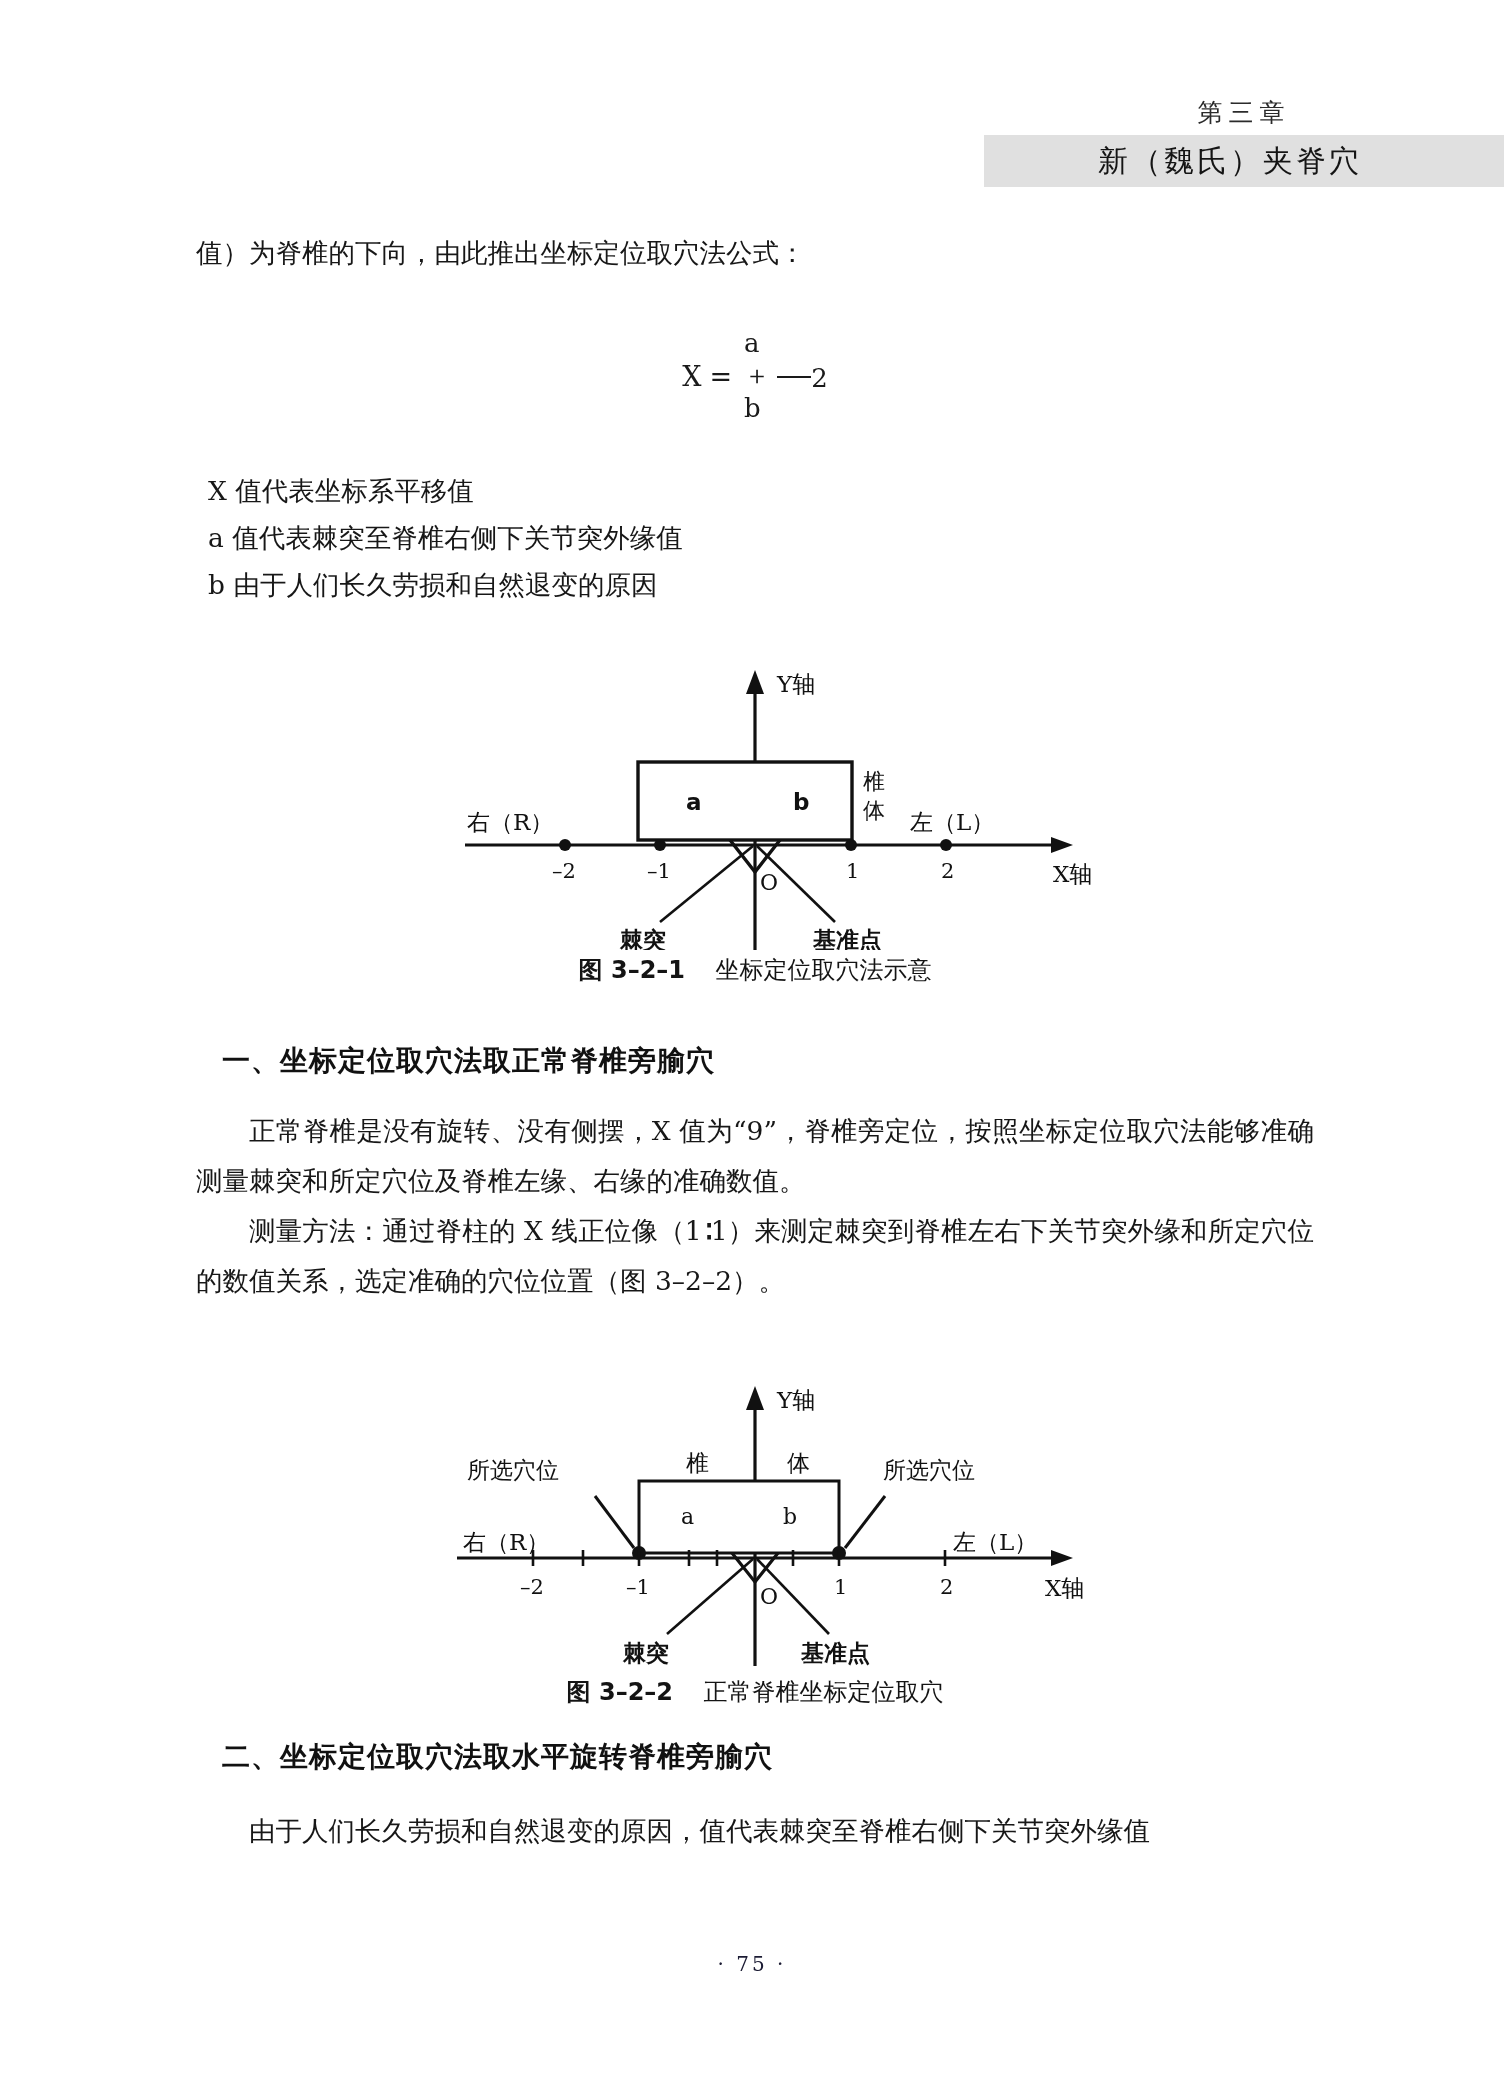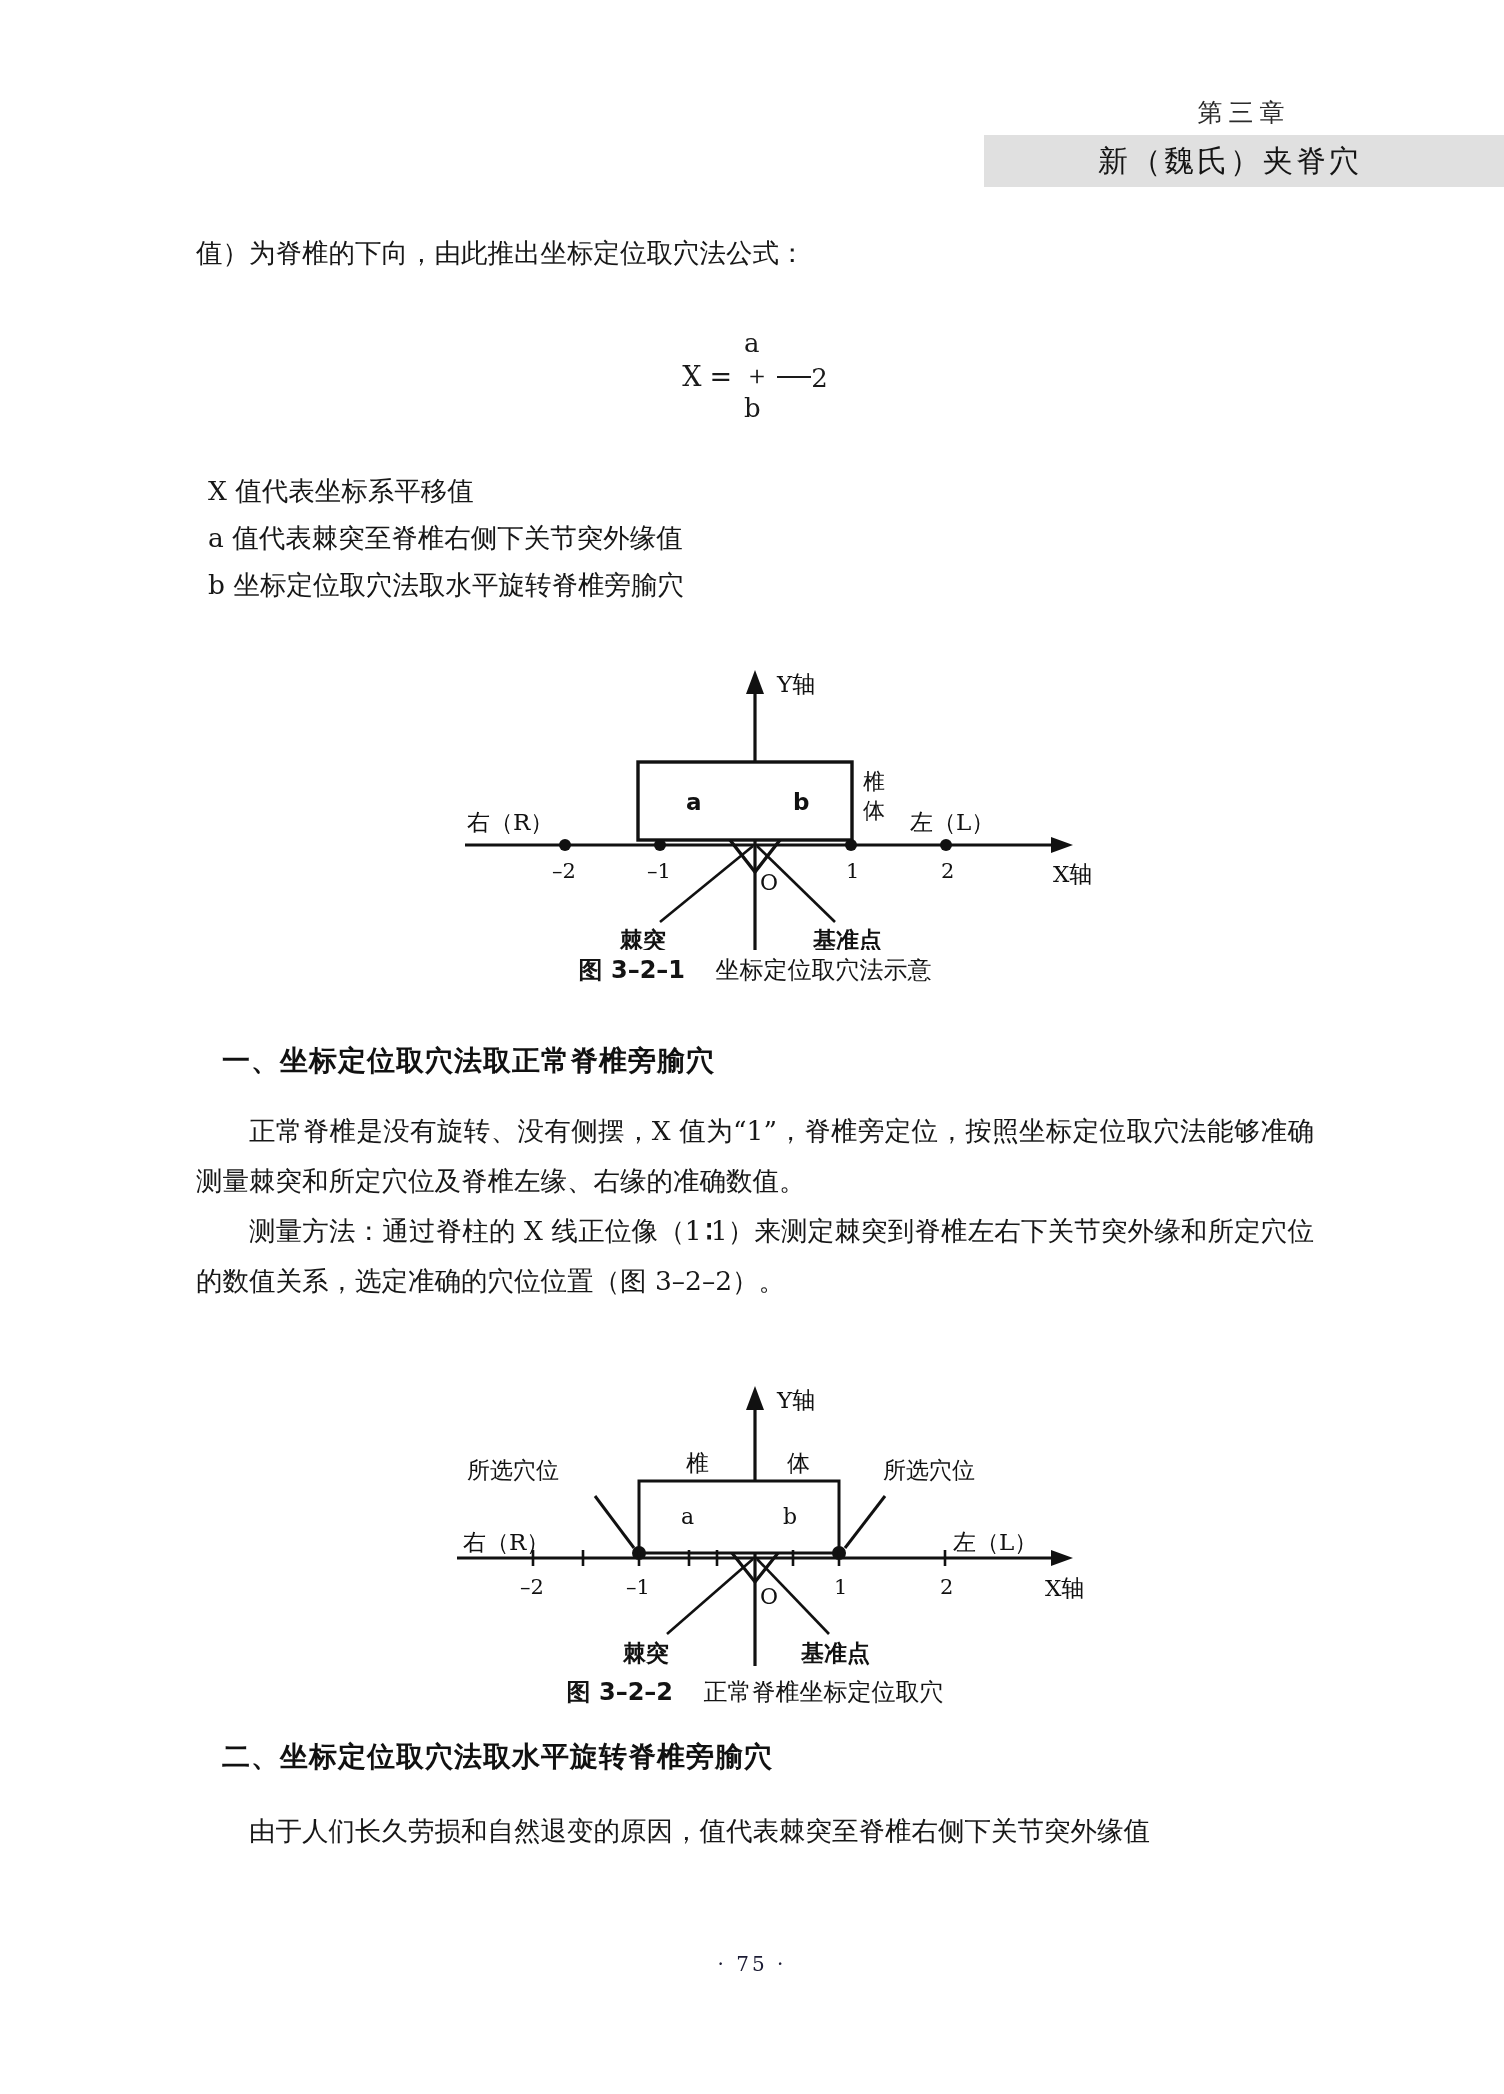--- a/index.html
+++ b/index.html
@@ -186,21 +186,21 @@
         <span class="num">a＋b</span>
         <span class="bar"></span>
         <span class="den">2</span>
       </span>
     </span>
   </div>
 
   <div class="defs">
     <div class="defline">X 值代表坐标系平移值</div>
     <div class="defline">a 值代表棘突至脊椎右侧下关节突外缘值</div>
-    <div class="defline">b 坐标定位取穴法取水平旋转脊椎旁腧穴</div>
+    <div class="defline">b 由于人们长久劳损和自然退变的原因</div>
   </div>
 
   <div class="figure" style="margin-top:42px;">
     <div class="diagram">
       <svg width="700" height="300" viewBox="0 0 700 300">
 
         <line x1="60" y1="195" x2="648" y2="195" stroke="#111" stroke-width="3.2"></line>
         <polygon points="668,195 646,187 646,203" fill="#111"></polygon>
 
         <line x1="350" y1="300" x2="350" y2="38" stroke="#111" stroke-width="3.2"></line>
@@ -240,21 +240,21 @@
       </svg>
     </div>
     <div class="fig-caption">
       <span>图 3–2–1</span>
       <span class="cap-title">坐标定位取穴法示意</span>
     </div>
   </div>
 
   <div class="sec-head" style="margin-top:56px;">一、坐标定位取穴法取正常脊椎旁腧穴</div>
 
-  <p class="para indent" style="margin-top:26px;">正常脊椎是没有旋转、没有侧摆，X 值为“1”，脊椎旁定位，按照坐标定位取穴法能够准确测量棘突和所定穴位及脊椎左缘、右缘的准确数值。</p>
+  <p class="para indent" style="margin-top:26px;">正常脊椎是没有旋转、没有侧摆，X 值为“9”，脊椎旁定位，按照坐标定位取穴法能够准确测量棘突和所定穴位及脊椎左缘、右缘的准确数值。</p>
   <p class="para indent" style="margin-top:0;">测量方法：通过脊柱的 X 线正位像（1∶1）来测定棘突到脊椎左右下关节突外缘和所定穴位的数值关系，选定准确的穴位位置（图 3–2–2）。</p>
 
   <div class="figure" style="margin-top:40px;">
     <div class="diagram">
       <svg width="700" height="320" viewBox="0 0 700 320">
 
         <line x1="52" y1="212" x2="648" y2="212" stroke="#111" stroke-width="3.2"></line>
         <polygon points="668,212 646,204 646,220" fill="#111"></polygon>
 
         <line x1="350" y1="320" x2="350" y2="58" stroke="#111" stroke-width="3.2"></line>

